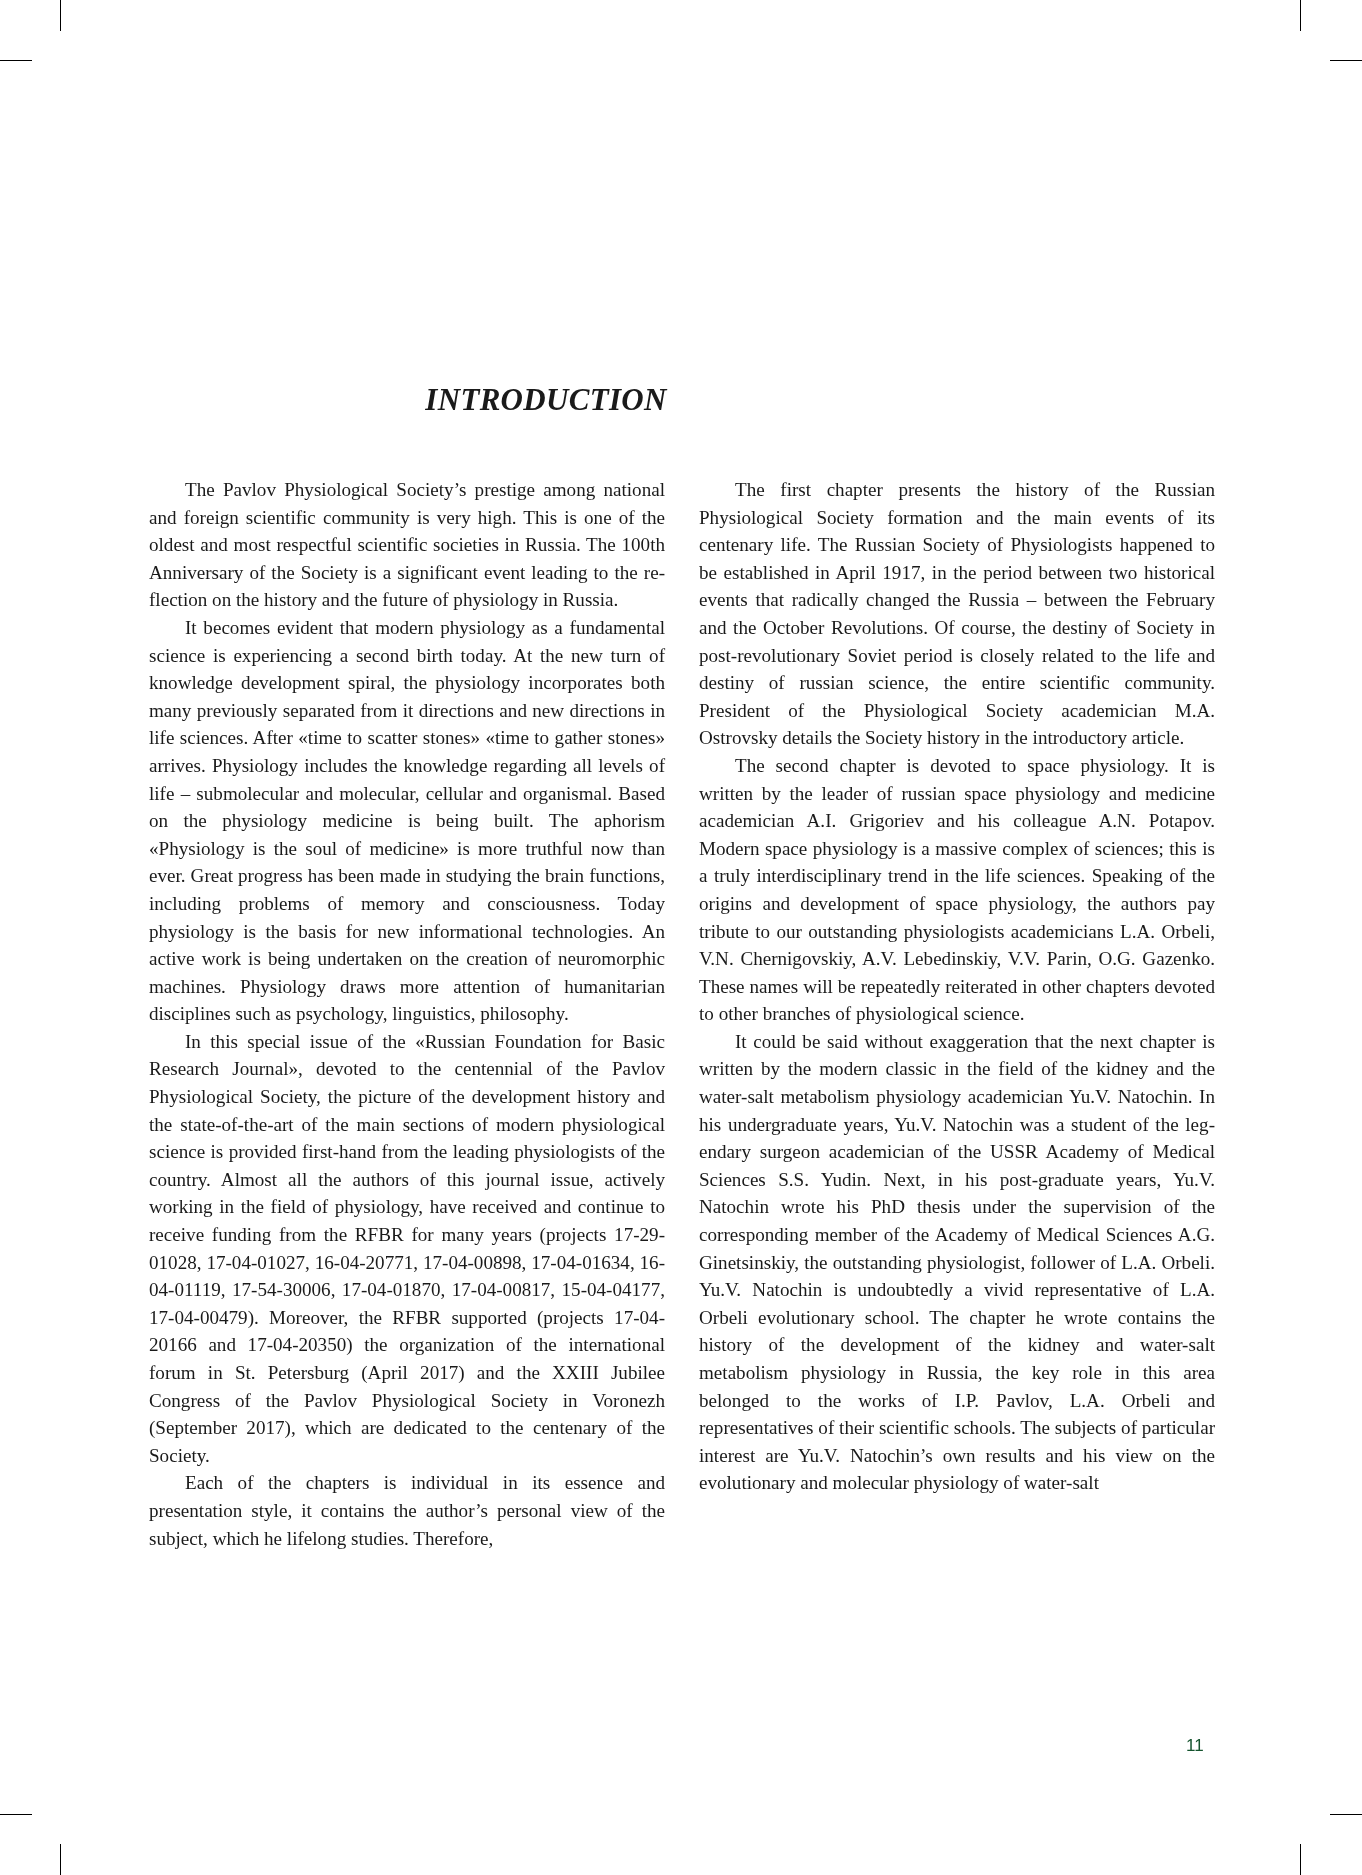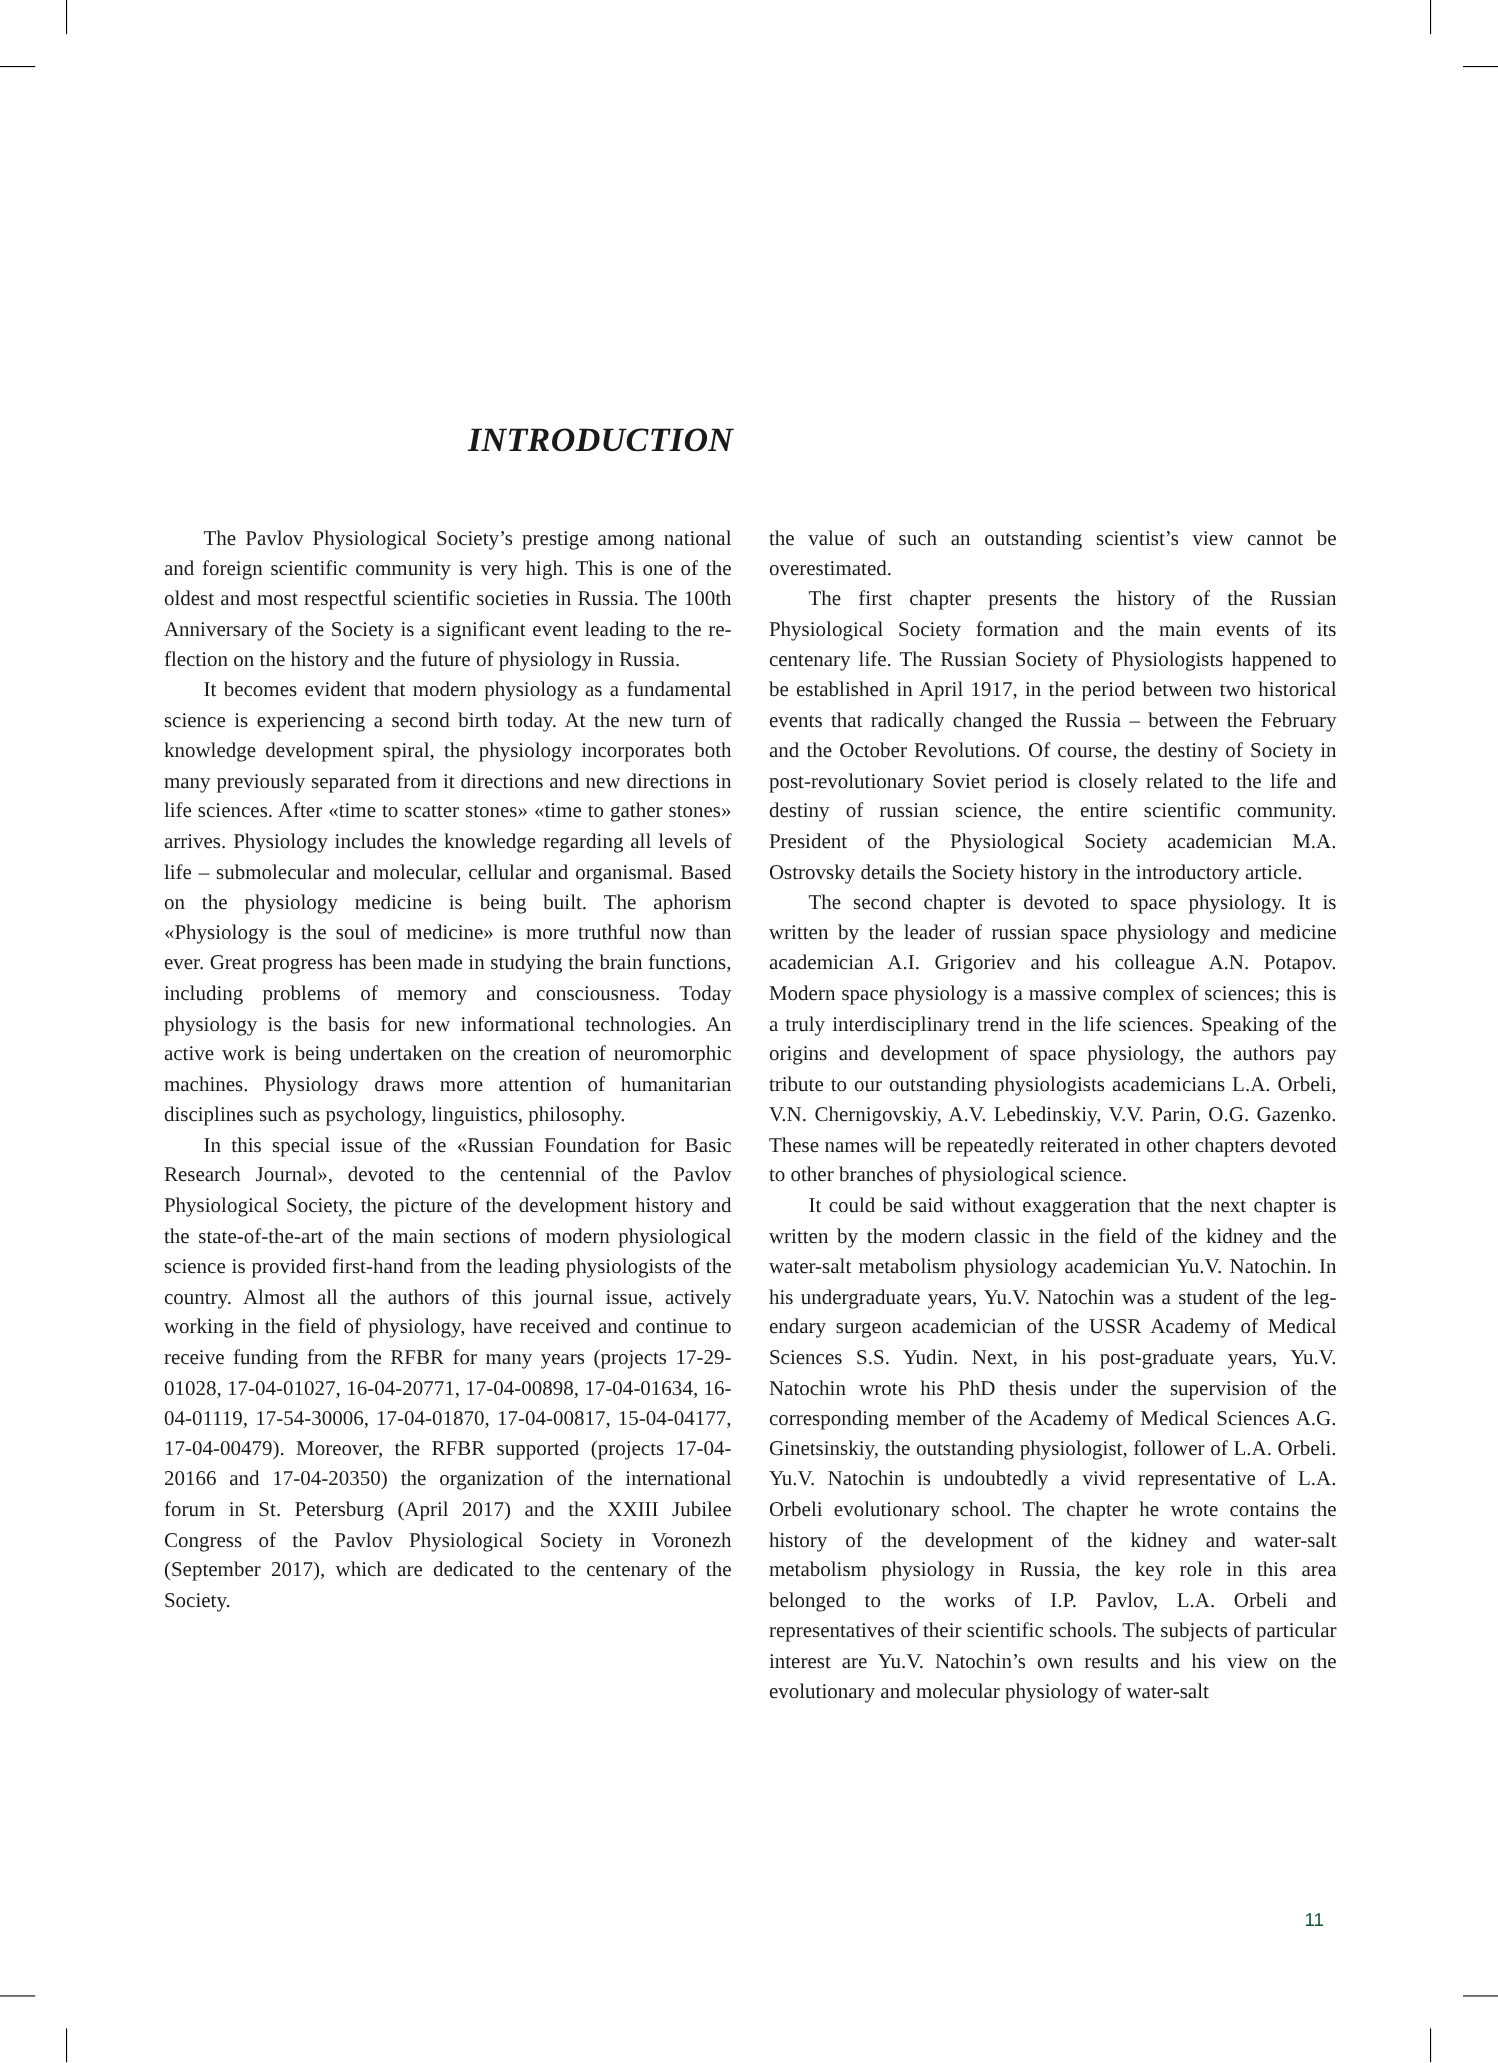--- a/index.html
+++ b/index.html
@@ -31,22 +31,22 @@
 <div class="crop v" style="left:60px; top:1844px;"></div>
 <div class="crop h" style="left:1330px; top:1814px;"></div>
 <div class="crop v" style="left:1300px; top:1844px;"></div>
 
 <h1 class="title">INTRODUCTION</h1>
 
 <div class="col left">
   <p>The Pavlov Physiological Society’s prestige among national and foreign scientific community is very high. This is one of the oldest and most respectful scientific societies in Russia. The 100th Anniversary of the Society is a significant event leading to the re­flection on the history and the future of physiology in Russia.</p>
   <p>It becomes evident that modern physiology as a fundamental science is experiencing a second birth today. At the new turn of knowledge development spi­ral, the physiology incorporates both many previously separated from it directions and new directions in life sciences. After «time to scatter stones» «time to gather stones» arrives. Physiology includes the knowledge re­garding all levels of life – submolecular and molecular, cellular and organismal. Based on the physiology medi­cine is being built. The aphorism «Physiology is the soul of medicine» is more truthful now than ever. Great progress has been made in studying the brain functions, including problems of memory and consciousness. To­day physiology is the basis for new informational tech­nologies. An active work is being undertaken on the creation of neuromorphic machines. Physiology draws more attention of humanitarian disciplines such as psy­chology, linguistics, philosophy.</p>
   <p>In this special issue of the «Russian Foundation for Basic Research Journal», devoted to the centen­nial of the Pavlov Physiological Society, the picture of the development history and the state-of-the-art of the main sections of modern physiological science is pro­vided first-hand from the leading physiologists of the country. Almost all the authors of this journal issue, actively working in the field of physiology, have re­ceived and continue to receive funding from the RFBR for many years (projects 17-29-01028, 17-04-01027, 16-04-20771, 17-04-00898, 17-04-01634, 16-04-01119, 17-54-30006, 17-04-01870, 17-04-00817, 15-04-04177, 17-04-00479). Moreover, the RFBR supported (projects 17-04-20166 and 17-04-20350) the organization of the international forum in St. Petersburg (April 2017) and the XXIII Jubilee Congress of the Pavlov Physiological Society in Voronezh (September 2017), which are dedi­cated to the centenary of the Society.</p>
+  <p>Each of the chapters is individual in its essence and presentation style, it contains the author’s personal view of the subject, which he lifelong studies. Therefore,</p>
 </div>
 
 <div class="col right">
-  <p class="cont">the value of such an outstanding scientist’s view cannot be overestimated.</p>
   <p>The first chapter presents the history of the Russian Physiological Society formation and the main events of its centenary life. The Russian Society of Physiologists happened to be established in April 1917, in the period between two historical events that radically changed the Russia – between the February and the October Revolutions. Of course, the destiny of Society in post-revolutionary Soviet period is closely related to the life and destiny of russian science, the entire scientific com­munity. President of the Physiological Society academi­cian M.A. Ostrovsky details the Society history in the introductory article.</p>
   <p>The second chapter is devoted to space physiology. It is written by the leader of russian space physiol­ogy and medicine academician A.I. Grigoriev and his colleague A.N. Potapov. Modern space physiology is a massive complex of sciences; this is a truly interdis­ciplinary trend in the life sciences. Speaking of the ori­gins and development of space physiology, the authors pay tribute to our outstanding physiologists academi­cians L.A. Orbeli, V.N. Chernigovskiy, A.V. Lebedin­skiy, V.V. Parin, O.G. Gazenko. These names will be repeatedly reiterated in other chapters devoted to other branches of physiological science.</p>
   <p>It could be said without exaggeration that the next chapter is written by the modern classic in the field of the kidney and the water-salt metabolism physi­ology academician Yu.V. Natochin. In his undergradu­ate years, Yu.V. Natochin was a student of the leg­endary surgeon academician of the USSR Academy of Medical Sciences S.S. Yudin. Next, in his post-grad­uate years, Yu.V. Natochin wrote his PhD thesis un­der the supervision of the corresponding member of the Academy of Medical Sciences A.G. Ginetsinskiy, the outstanding physiologist, follower of L.A. Orbeli. Yu.V. Natochin is undoubtedly a vivid representative of L.A. Orbeli evolutionary school. The chapter he wrote contains the history of the development of the kidney and water-salt metabolism physiology in Rus­sia, the key role in this area belonged to the works of I.P. Pavlov, L.A. Orbeli and representatives of their scientific schools. The subjects of particular interest are Yu.V. Natochin’s own results and his view on the evolutionary and molecular physiology of water-salt</p>
 </div>
 
 <div class="page-number">11</div>
 
 </body></html>

